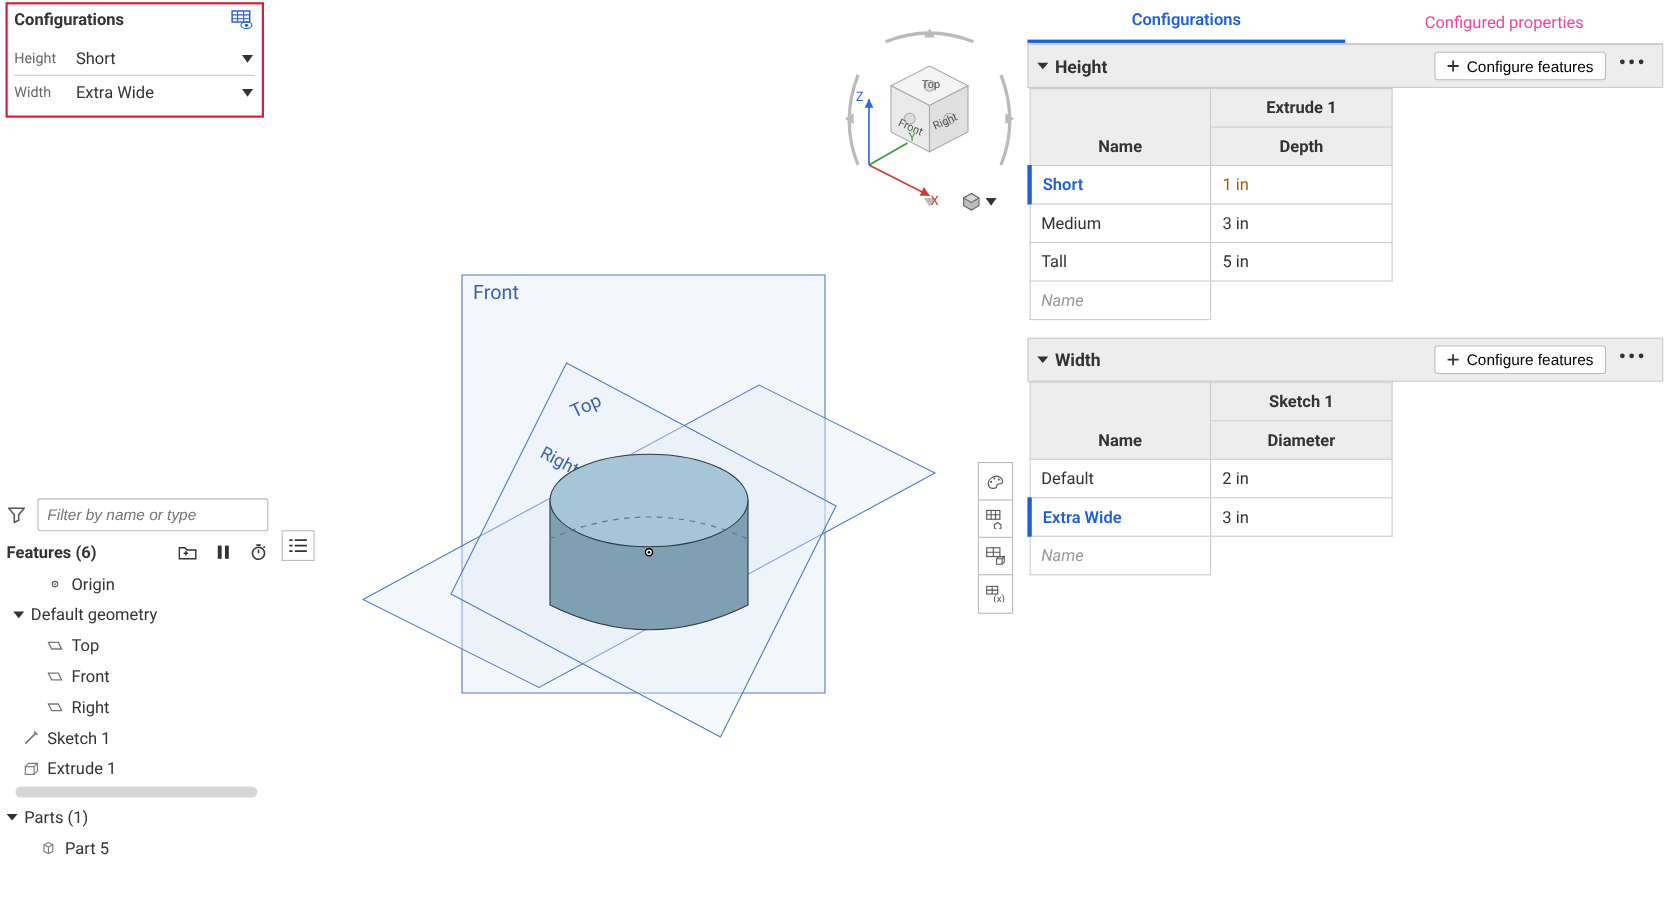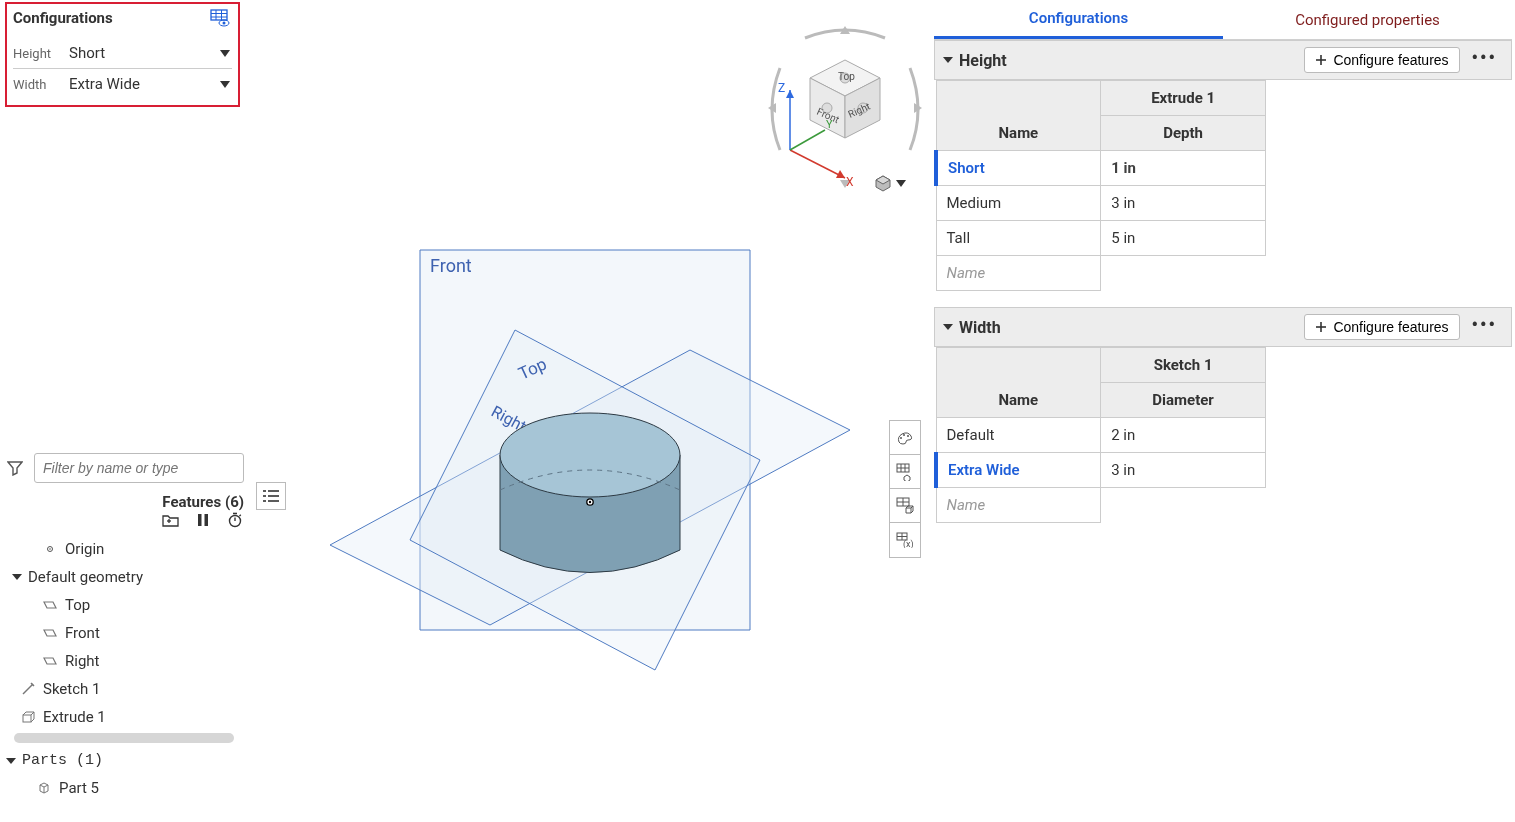--- a/index.html
+++ b/index.html
@@ -59,21 +59,21 @@
     top: 453px;
     width: 238px;
   }
   .filter-row { display:flex; align-items:center; gap:10px; margin-bottom:6px; }
   .filter-icon { width:18px;height:18px;display:flex;align-items:center;justify-content:center;color:#555; }
   .filter-input {
     flex:1; border:1px solid #bbb; border-radius:3px; padding:6px 8px;
     font-size:14px; font-style:italic; color:#888;
   }
   .features-head {
-    display:flex; align-items:flex-end; justify-content:space-between; padding: 4px 0 6px 0; flex-direction: column;
+    display:flex; align-items:flex-start; justify-content:space-between; padding: 4px 0 6px 0;
   }
   .features-head-left { font-weight:700; font-size:15px; }
   .features-head-icons { display:flex; gap:14px; align-items:center; }
   .icon-btn { width:18px;height:18px; display:flex;align-items:center;justify-content:center;color:#333;cursor:pointer;}
   .tree-item {
     display:flex; align-items:center; gap:8px; padding:5px 2px 5px 8px;
     font-size:15px;
   }
   .tree-item.child { padding-left: 36px; }
   .tree-item.child2 { padding-left: 14px; }
@@ -116,21 +116,21 @@
     display:flex;align-items:center;justify-content:center;cursor:pointer;
     font-size:12px;color:#444;
   }
   .right-icon-strip .strip-btn:last-child { border-bottom:none;}
 
   
   .right-panel {
     position:absolute; left:934px; top:0; width:578px; height:822px; background:#fff;
   }
   .tabs { display:flex; height:40px; border-bottom:1px solid #d0d0d0;}
-  .tab { flex:1; display:flex; align-items:center; justify-content:center; cursor:pointer; font-size:15px; color:#7f1d1d; }
+  .tab { flex:1; display:flex; align-items:center; justify-content:center; cursor:pointer; font-size:15px; color:#ec4899; }
   .tab.active { color:#1f5fd9; font-weight:600; border-bottom:3px solid #1f5fd9; }
 
   .config-section-head {
     display:flex; align-items:center; justify-content:space-between;
     background:#ededed; border:1px solid #ccc; height:40px; padding:0 10px;
   }
   .config-section-head .left { display:flex; gap:8px; align-items:center; font-weight:700; font-size:16px;}
   .config-section-head .right { display:flex; gap:8px; align-items:flex-start; }
   .cfg-feat-btn {
     background:#fff; border:1px solid #bbb; border-radius:3px;
@@ -274,21 +274,21 @@
           <rect x="2" y="5" width="8" height="7" fill="none" stroke="#777"></rect>
           <path d="M2 5 L5 2 L13 2 L10 5" fill="none" stroke="#777"></path>
           <path d="M13 2 L13 9 L10 12" fill="none" stroke="#777"></path>
         </svg>
       </span>
     <span>Extrude 1</span>
   </div>
 
   <div class="scroll-thumb"></div>
 
-  <div class="tree-item" style="padding-left:2px;font-family:Liberation Mono, monospace;">
+  <div class="tree-item" style="padding-left:2px;">
     <span class="chevron"></span>
     <span>Parts (1)</span>
   </div>
   <div class="tree-item child" style="padding-left:30px;">
     <span class="small-icon">
         <svg width="14" height="14">
           <path d="M3 4 L7 2 L11 4 L11 10 L7 12 L3 10 Z" fill="none" stroke="#777"></path>
           <path d="M3 4 L7 6 L11 4 M7 6 L7 12" stroke="#777" fill="none"></path>
         </svg>
       </span>
@@ -440,21 +440,21 @@
         <th class="name-head" rowspan="2" style="width:166px;">Name</th>
         <th style="width:166px;">Extrude 1</th>
       </tr>
       <tr>
         <th>Depth</th>
       </tr>
     </thead>
     <tbody>
       <tr class="active-row">
         <td>Short</td>
-        <td style="color:#404040;font-weight:700;">1 in</td>
+        <td style="color:#a16207;font-weight:400;">1 in</td>
       </tr>
       <tr>
         <td>Medium</td>
         <td>3 in</td>
       </tr>
       <tr>
         <td>Tall</td>
         <td>5 in</td>
       </tr>
       <tr class="placeholder">

